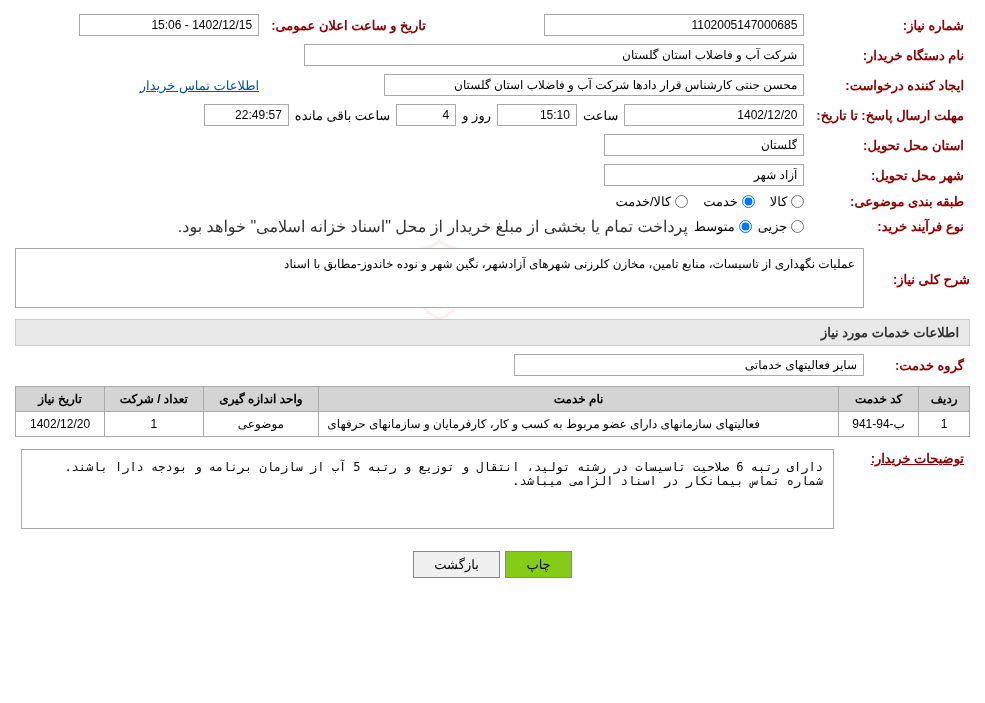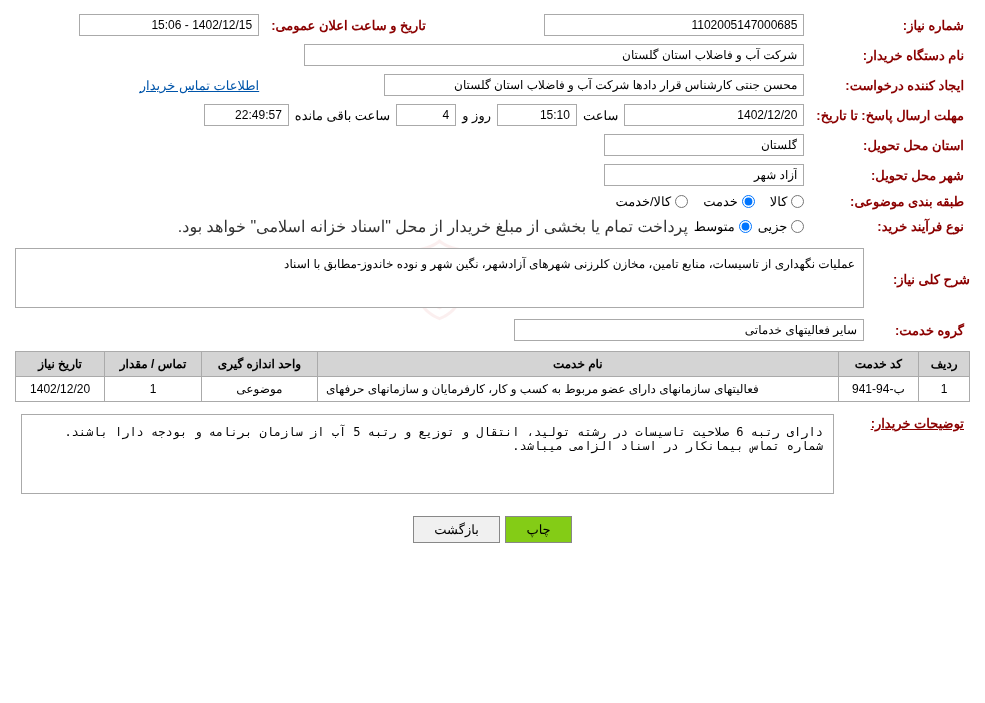--- a/index.html
+++ b/index.html
@@ -259,40 +259,41 @@
     <div class="inline-row" style="margin: 8px 0 4px 0;">
       <span style="font-weight:bold; color:#8b0000; white-space:nowrap; min-width:100px;">شرح کلی نیاز:</span>
       <div style="position:relative; flex:1;">
         
         <div style="position:absolute; left:50%; top:50%; transform:translate(-50%,-50%); opacity:0.06; font-size:80px; color:#cc0000; z-index:0; pointer-events:none;">🛡</div>
         <div style="position:absolute; left:50%; top:50%; transform:translate(-50%,-50%); opacity:0.04; font-size:20px; color:#cc0000; z-index:0; pointer-events:none; white-space:nowrap;">AltaTender.net</div>
         <textarea class="description-box" rows="3" style="width: 100%; position: relative; z-index: 1; resize: none;" readonly="">عملیات نگهداری از تاسیسات، منابع تامین، مخازن کلرزنی شهرهای آزادشهر، نگین شهر و نوده خاندوز-مطابق با اسناد</textarea>
       </div>
     </div>
 
+    <div class="section-header">اطلاعات خدمات مورد نیاز</div>
 
     <table class="form-table">
       <tbody>
           <tr>
         <td class="label-cell" style="width:100px;">گروه خدمت:</td>
         <td>
           <input class="input-box" style="width: 350px;" type="text" readonly="" value="سایر فعالیتهای خدماتی">
         </td>
       </tr>
     </tbody>
       </table>
 
     <table class="services-table">
       <thead>
         <tr>
           <th>ردیف</th>
           <th>کد خدمت</th>
           <th>نام خدمت</th>
           <th>واحد اندازه گیری</th>
-          <th>تماس / مقدار</th>
+          <th>تعداد / شرکت</th>
           <th>تاریخ نیاز</th>
         </tr>
       </thead>
       <tbody>
         <tr>
           <td>1</td>
           <td>ب-94-941</td>
           <td class="text-right">فعالیتهای سازمانهای دارای عضو مربوط به کسب و کار، کارفرمایان و سازمانهای حرفهای</td>
           <td>موضوعی</td>
           <td>1</td>

